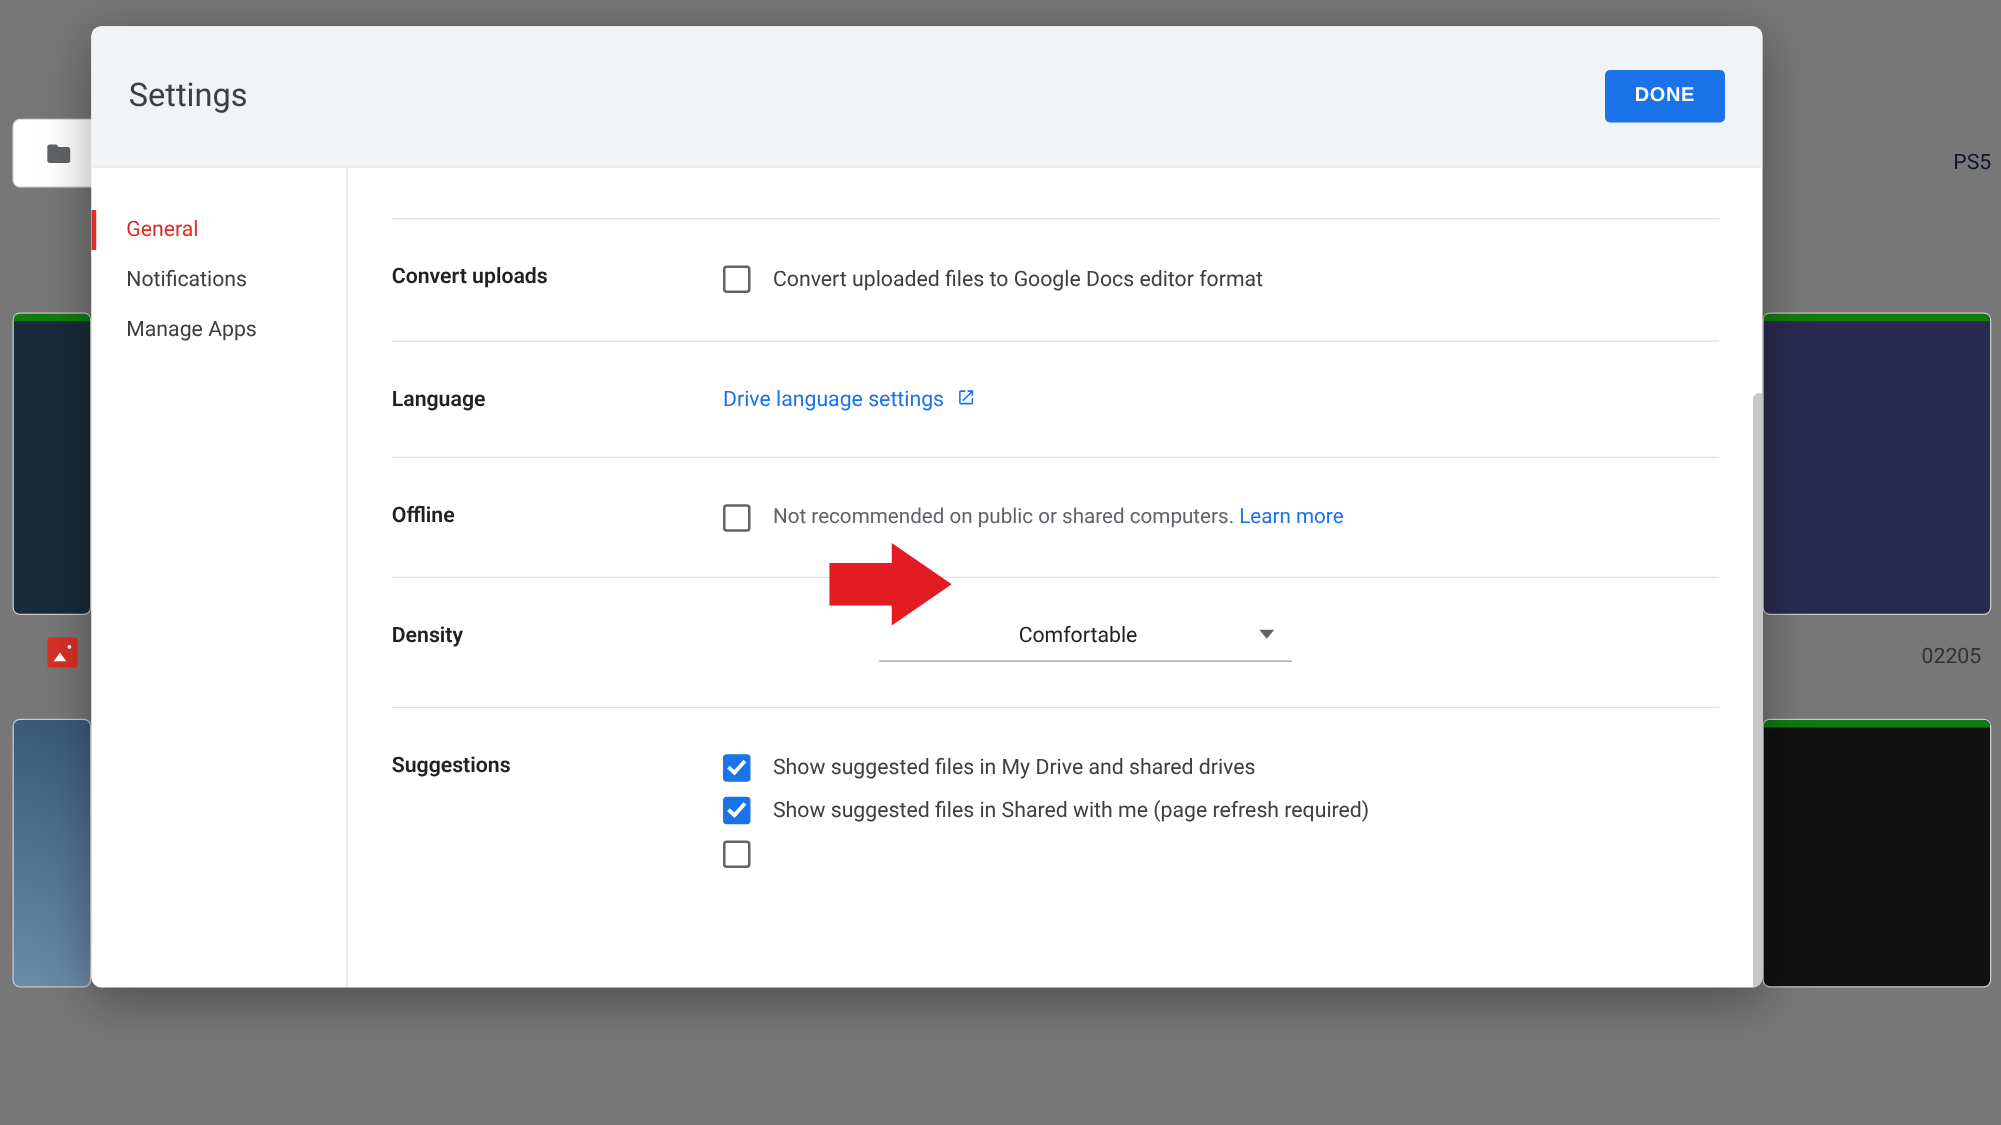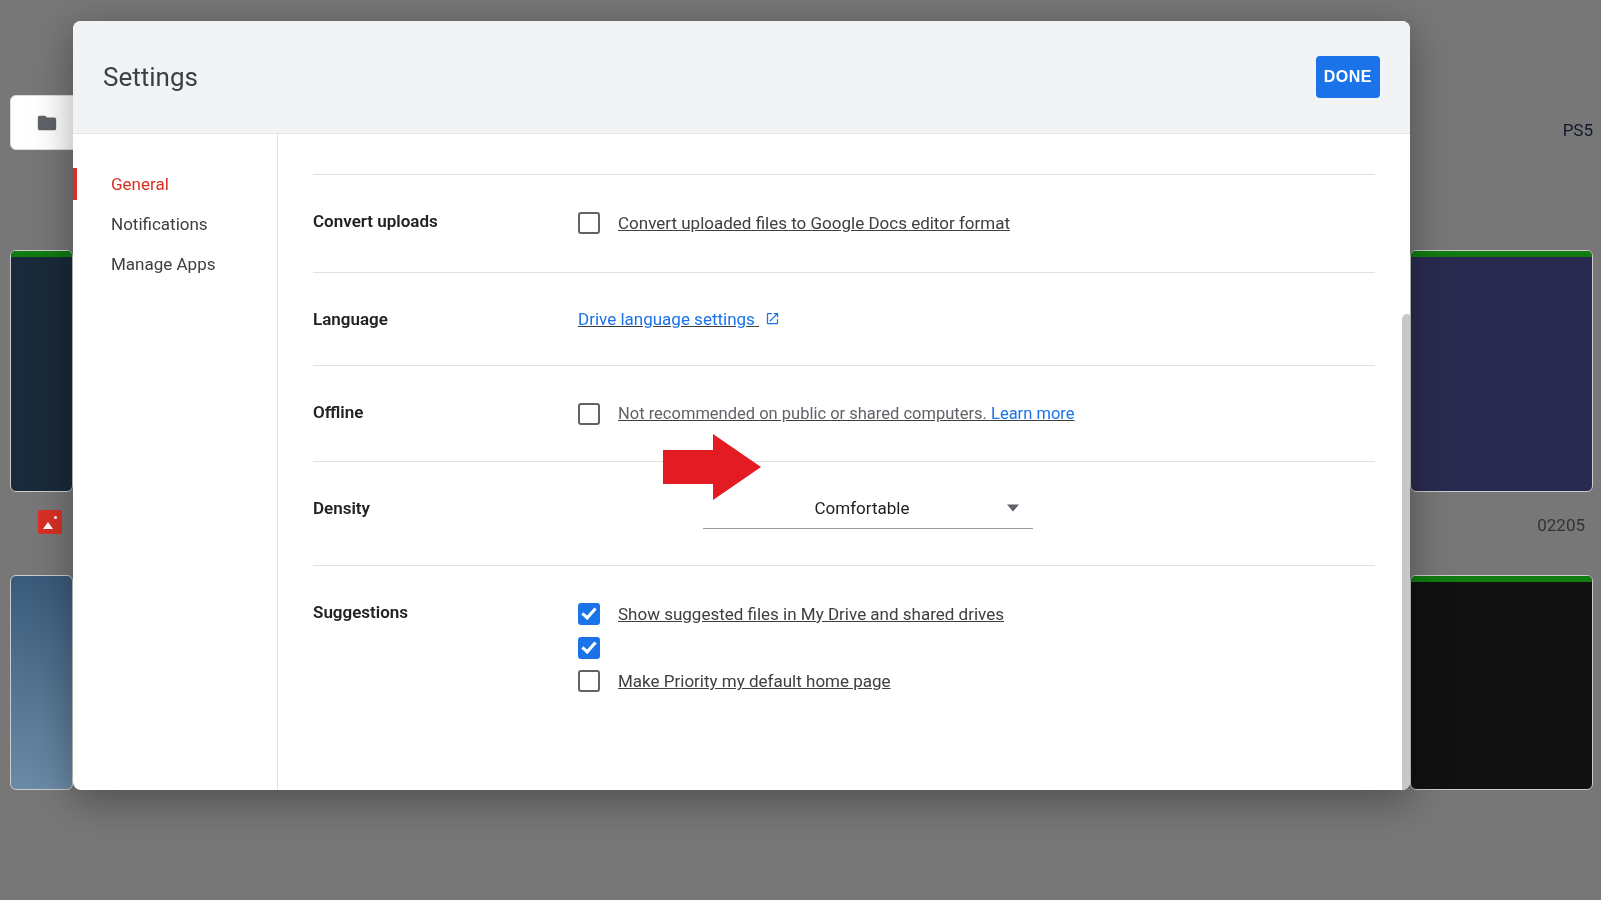--- a/index.html
+++ b/index.html
@@ -85,42 +85,42 @@
     font-size: 26px;
     color: #3c4043;
     font-weight: 400;
     letter-spacing: 0px;
   }
   .done-btn {
     background: #1a73e8;
     color: #fff;
     border: none;
     border-radius: 4px;
-    padding: 0 8px;
+    padding: 0 24px;
     height: 42px;
     font-size: 16px;
     font-weight: 600;
     letter-spacing: 0.5px;
     cursor: pointer;
   }
   .dialog-body {
     flex: 1;
     display: flex;
     overflow: hidden;
   }
   .sidebar {
     width: 205px;
     border-right: 1px solid #e0e0e0;
     padding-top: 30px;
   }
   .sidebar-item {
     height: 40px;
     display: flex;
     align-items: center;
-    padding-left: 38px;
+    padding-left: 28px;
     font-size: 17px;
     color: #3c4043;
     cursor: pointer;
     position: relative;
   }
   .sidebar-item.active {
     color: #d93025;
   }
   .sidebar-item.active::before {
     content: '';
@@ -151,21 +151,20 @@
     width: 265px;
     flex-shrink: 0;
     font-size: 17px;
     font-weight: 600;
     color: #202124;
   }
   .section-body {
     flex: 1;
     font-size: 17px;
     color: #3c4043;
-    text-decoration: underline;
   }
   .check-row {
     display: flex;
     align-items: flex-start;
     gap: 18px;
     margin-bottom: 10px;
   }
   .check-row:last-child{margin-bottom:0;}
   .checkbox {
     width: 22px;
@@ -343,24 +342,24 @@
 
       <div class="section nosep">
         <div class="section-label">Suggestions</div>
         <div class="section-body">
           <div class="check-row">
             <div class="checkbox checked"></div>
             <div class="check-text">Show suggested files in My Drive and shared drives</div>
           </div>
           <div class="check-row">
             <div class="checkbox checked"></div>
+            <div class="check-text">Show suggested files in Shared with me (page refresh required)</div>
           </div>
           <div class="check-row">
             <div class="checkbox"></div>
-            <div class="check-text">Make Priority my default home page</div>
           </div>
         </div>
       </div>
 
       </div>
 
       <svg class="red-arrow" width="100" height="70">
         <polygon points="0,18 50,18 50,2 98,35 50,68 50,52 0,52" fill="#e31b23"></polygon>
       </svg>
 

